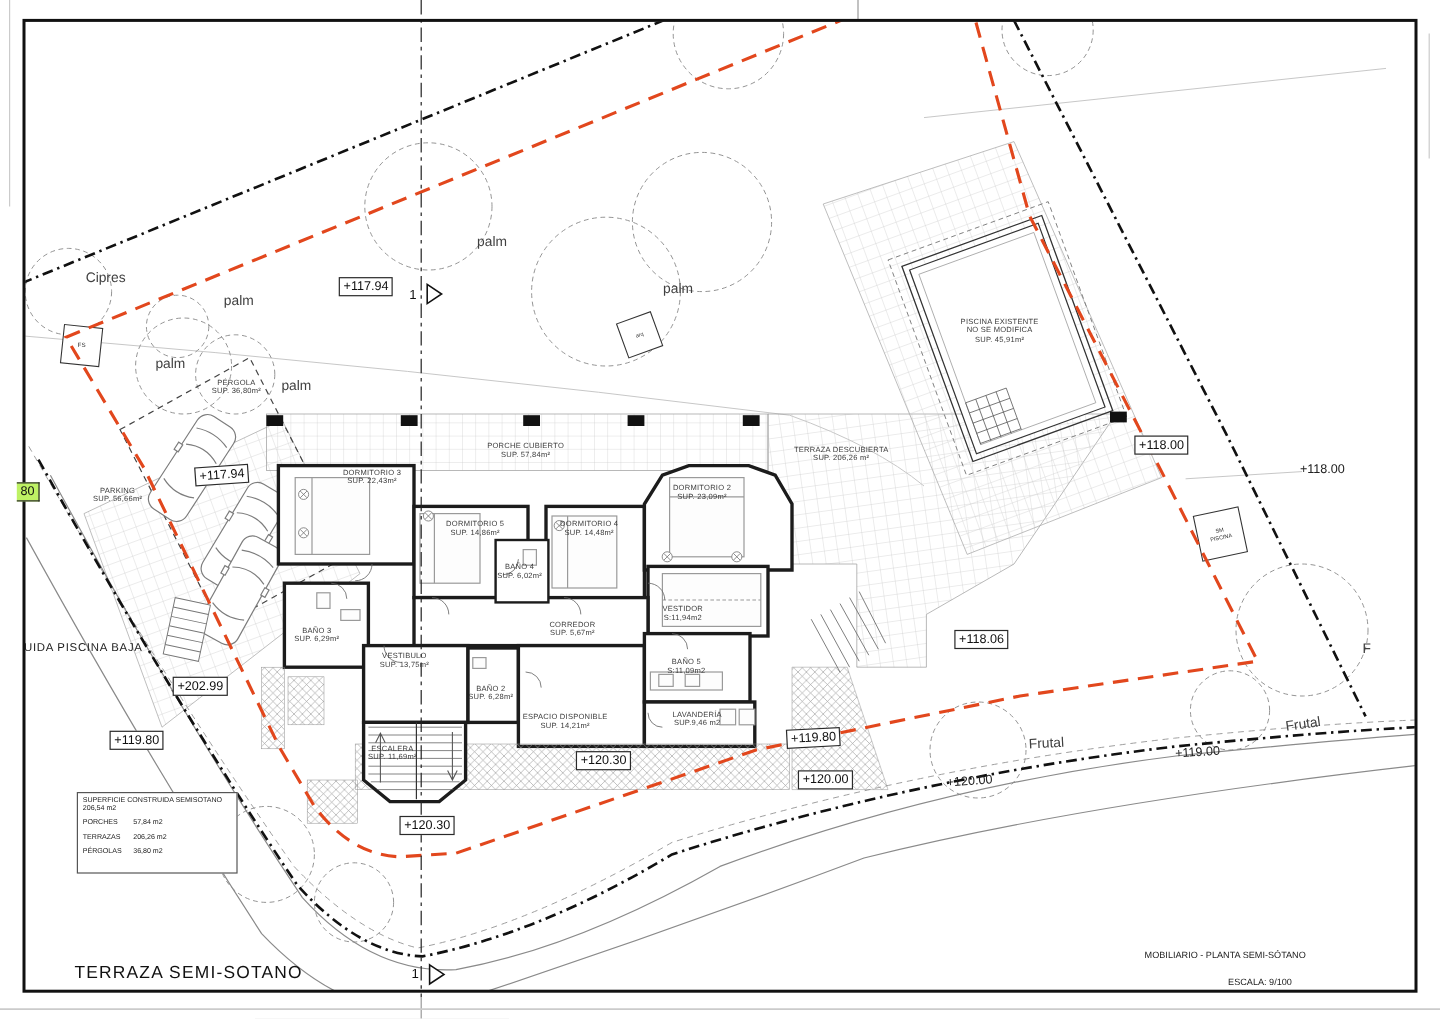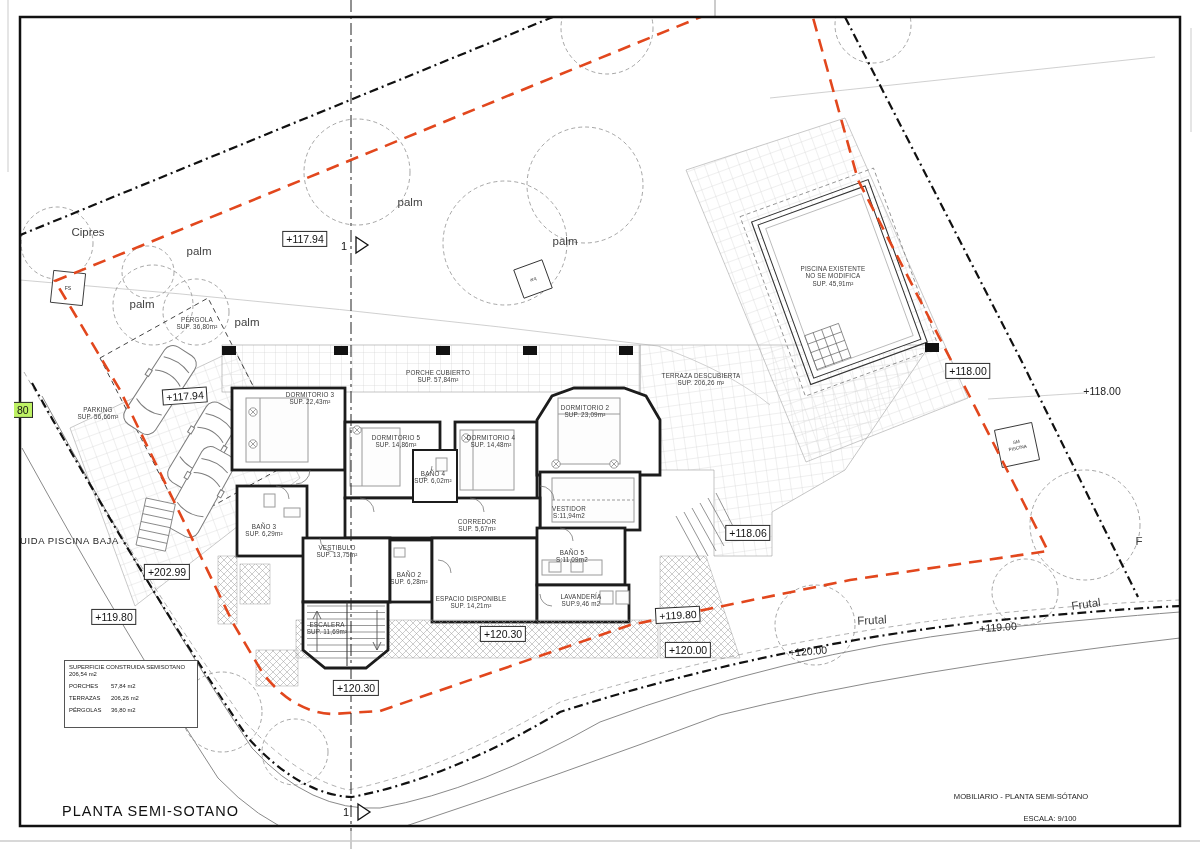--- a/index.html
+++ b/index.html
@@ -250,21 +250,21 @@
   <g stroke="#cbcbcb">
     <path d="M0,841 H1200" stroke-width="1.5"></path>
     <path d="M8,0 V172" stroke-width="1"></path>
     <path d="M1191,28 V132" stroke-width="1"></path>
   </g>
 </svg>
 
 <div class="lbl ebox" style="left:305px;top:239px">+117.94</div>
 <div class="lbl ebox" style="left:185px;top:396px;transform:translate(-50%,-50%) rotate(-4deg)">+117.94</div>
 <div class="lbl ebox" style="left:968px;top:371px">+118.00</div>
-<div class="lbl ebox" style="left:748px;top:533px">+118.06</div>
+<div class="lbl ebox" style="left:818px;top:533px">+118.06</div>
 <div class="lbl ebox" style="left:167px;top:572px">+202.99</div>
 <div class="lbl ebox" style="left:114px;top:617px">+119.80</div>
 <div class="lbl ebox" style="left:678px;top:615px;transform:translate(-50%,-50%) rotate(-3deg)">+119.80</div>
 <div class="lbl ebox" style="left:503px;top:634px">+120.30</div>
 <div class="lbl ebox" style="left:688px;top:650px">+120.00</div>
 <div class="lbl ebox" style="left:356px;top:688px">+120.30</div>
 <div class="eboxL" style="left:14px;top:410px">80</div>
 
 <div class="lbl eplain" style="left:808px;top:651px;transform:translate(-50%,-50%) rotate(-4deg)">+120.00</div>
 <div class="lbl eplain" style="left:998px;top:627px;transform:translate(-50%,-50%) rotate(-4deg)">+119.00</div>
@@ -381,17 +381,17 @@
   <div class="lrow">
         <span class="ll">TERRAZAS</span>
         <span>206,26 m2</span>
       </div>
   <div class="lrow">
         <span class="ll">PÉRGOLAS</span>
         <span>36,80 m2</span>
       </div>
 </div>
 
-<div class="title" style="left:62px;top:811px">PLANTA SEMI-SOTANO</div>
+<div class="title" style="left:62px;top:811px">TERRAZA SEMI-SOTANO</div>
 <div class="lbl foot" style="left:1021px;top:796px">MOBILIARIO - PLANTA SEMI-SÓTANO</div>
 <div class="lbl foot" style="left:1050px;top:818px">ESCALA: 9/100</div>
 
 </div>
 
 </body></html>

